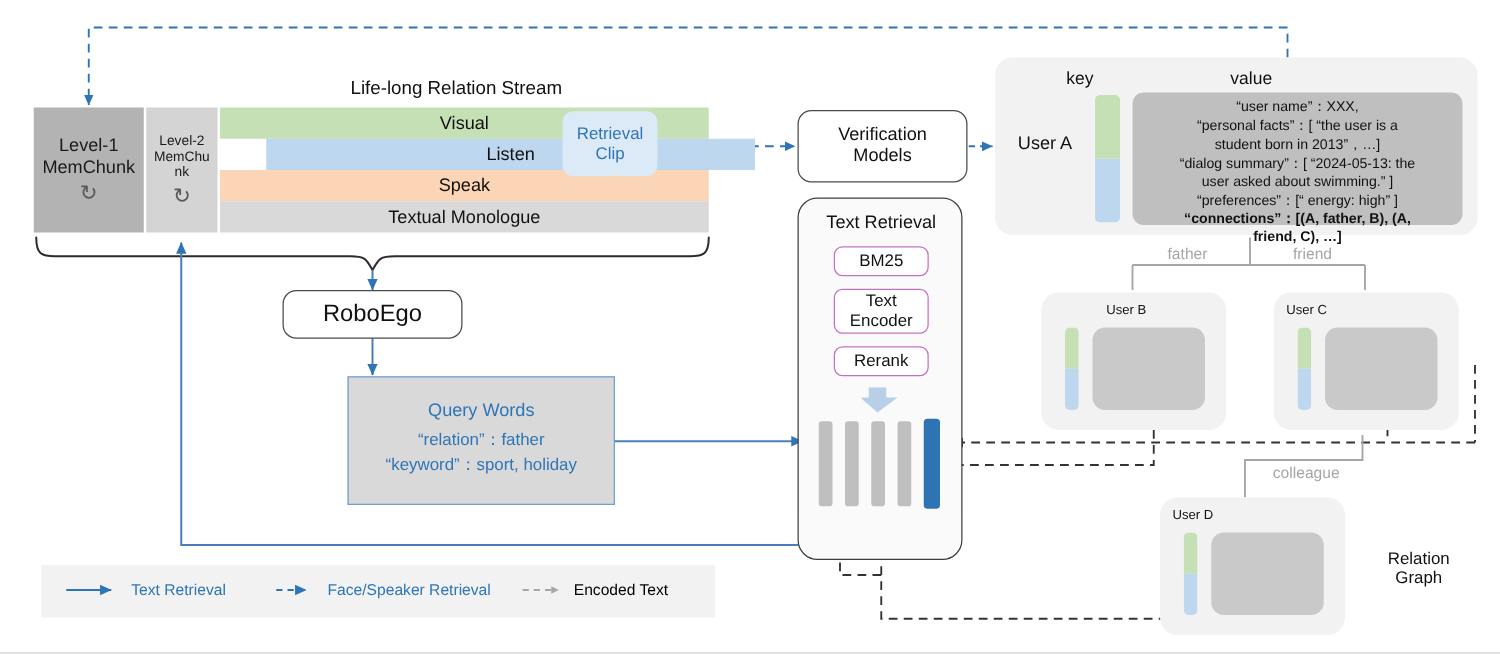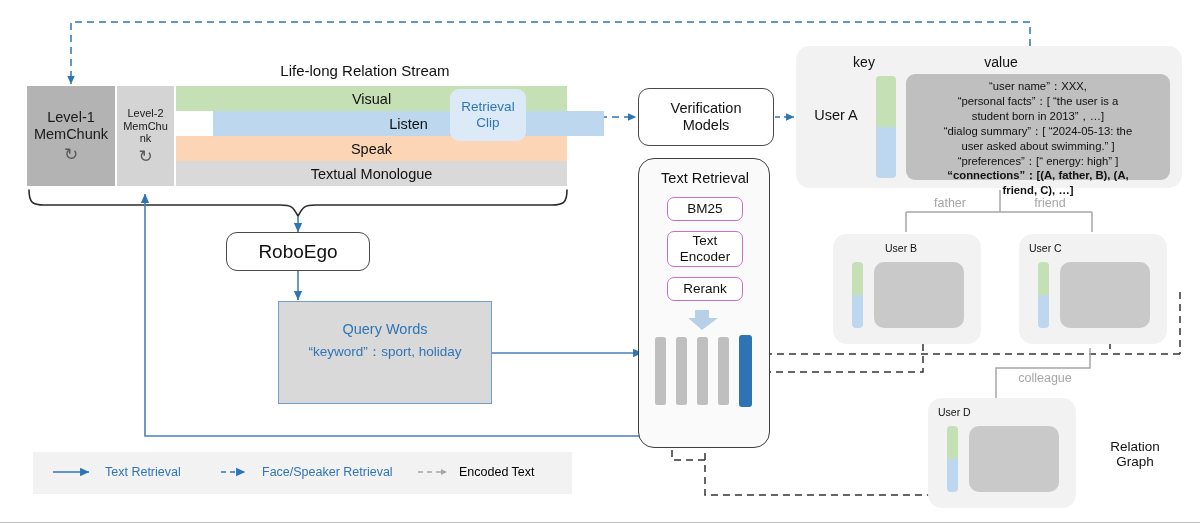--- a/index.html
+++ b/index.html
@@ -135,20 +135,21 @@
 
   <div class="abs ctr rbox vmodels" style="left:638px;top:88px;width:136px;height:58px;flex-direction:column;">
     <div>Verification</div>
     <div>Models</div>
   </div>
 
   <div class="abs ctr rbox roboego" style="left:226px;top:232px;width:144px;height:39px;">RoboEgo</div>
 
   <div class="abs qbox" style="left:278px;top:301px;width:214px;height:103px;">
     <div class="ctr qtitle" style="height:40px;padding-top:14px;box-sizing:border-box;">Query Words</div>
+    <div class="ctr qline" style="height:20px;">“relation”：father</div>
     <div class="ctr qline" style="height:20px;">“keyword”：sport, holiday</div>
   </div>
 
   <div class="abs tr-panel" style="left:638px;top:158px;width:132px;height:290px;">
     <div class="ctr tr-title" style="position:absolute;left:0;top:10px;width:132px;height:18px;">Text Retrieval</div>
 
     <div class="abs ctr pill" style="left:28px;top:38px;width:76px;height:24px;">BM25</div>
 
     <div class="abs ctr pill" style="left:28px;top:72px;width:76px;height:36px;flex-direction:column;">
       <div>Text</div>

